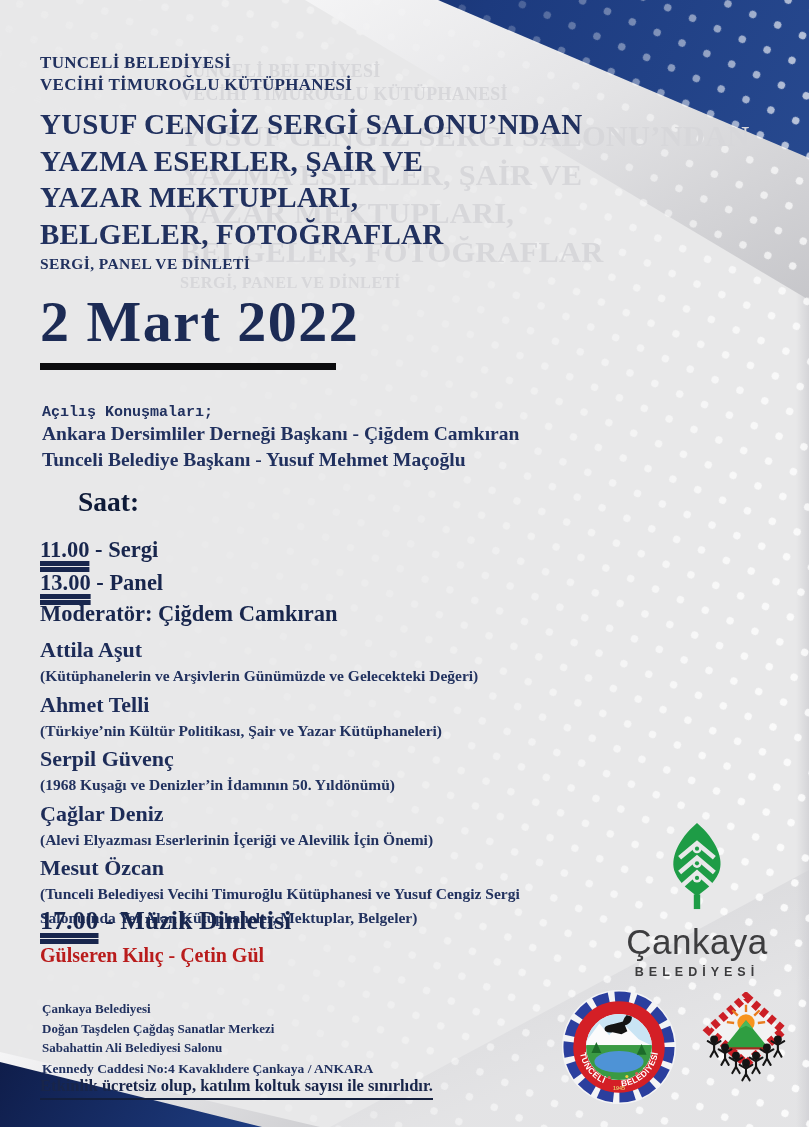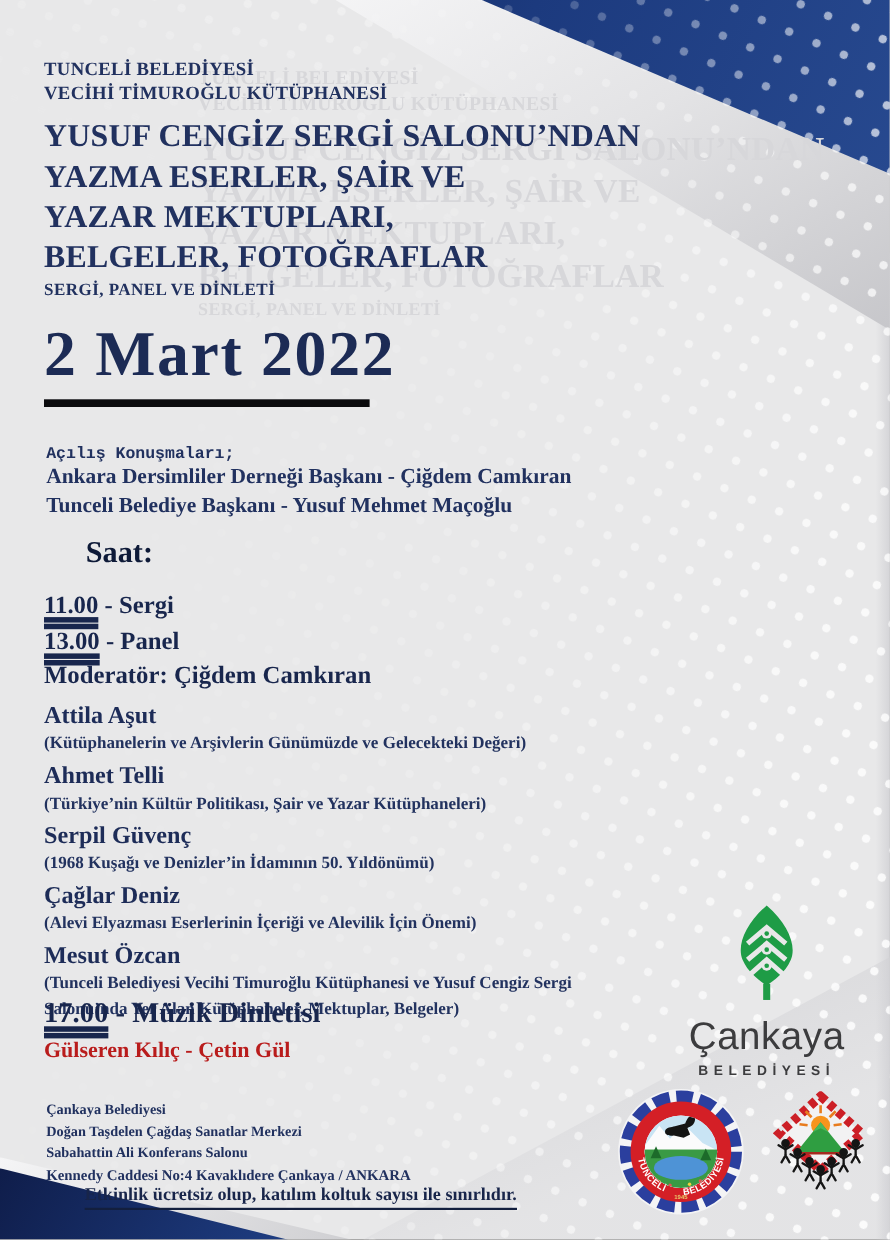--- a/index.html
+++ b/index.html
@@ -91,21 +91,21 @@
   .speakers{left:40px;top:633px;width:520px;}
   .speaker-name{font-size:22px;line-height:28px;margin-top:3px;color:#1d2c58;}
   .speaker-topic{font-size:15.5px;line-height:23.5px;width:500px;color:#22325f;}
   .music{left:40px;top:906px;}
   .music-line{font-size:26px;color:#18264d;}
   .performers{font-size:20px;margin-top:8px;color:#b91c1c;}
   .venue{left:42px;top:999px;}
   .venue-line{font-size:13px;line-height:19.5px;}
   .venue-address{font-size:13.5px;margin-top:3px;}
   .note{left:40px;top:1076px;font-size:16.5px;color:#18254a;
-    border-bottom:2.5px solid #131f3e;padding-bottom:2px;margin-left:37px;}
+    border-bottom:2.5px solid #131f3e;padding-bottom:2px;}
   
   .cankaya-logo{left:597px;top:820px;width:200px;text-align:center;z-index:8;}
   .cankaya-name{font-family:"Liberation Sans",sans-serif;font-weight:normal;
     font-size:35px;color:#3c3c3e;margin-top:4px;letter-spacing:.5px;}
   .cankaya-sub{font-family:"Liberation Sans",sans-serif;font-weight:bold;
     font-size:12.5px;color:#3c3c3e;letter-spacing:5px;margin-top:3px;}
   .seal-tunceli{position:absolute;left:560px;top:988px;z-index:8;}
   .emblem-halay{position:absolute;left:686px;top:992px;z-index:8;}
 </style>
 </head>
@@ -202,21 +202,21 @@
       <span class="dbl">17.00</span>
       <span>-</span>
       <span>Müzik Dinletisi</span>
     </div>
     <div class="performers">Gülseren Kılıç - Çetin Gül</div>
   </div>
 
   <div class="txt venue">
     <div class="venue-line">Çankaya Belediyesi</div>
     <div class="venue-line">Doğan Taşdelen Çağdaş Sanatlar Merkezi</div>
-    <div class="venue-line">Sabahattin Ali Konferans Salonu</div>
+    <div class="venue-line">Sabahattin Ali Belediyesi Salonu</div>
     <div class="venue-address">Kennedy Caddesi No:4 Kavaklıdere Çankaya / ANKARA</div>
   </div>
 
   <div class="txt note">Etkinlik ücretsiz olup, katılım koltuk sayısı ile sınırlıdır.</div>
 
   <div class="layer cankaya-logo">
     <svg width="64" height="94" viewBox="0 0 70 100">
       <path d="M35 2 C14 20 5 42 11 56 C17 70 28 76 35 82 C42 76 53 70 59 56 C65 42 56 20 35 2 Z" fill="#1e9c46"></path>
       <rect x="31.5" y="80" width="7" height="16" fill="#1e9c46"></rect>
       <path d="M16 40 L35 24 L54 40" fill="none" stroke="#e8e8e9" stroke-width="5"></path>

